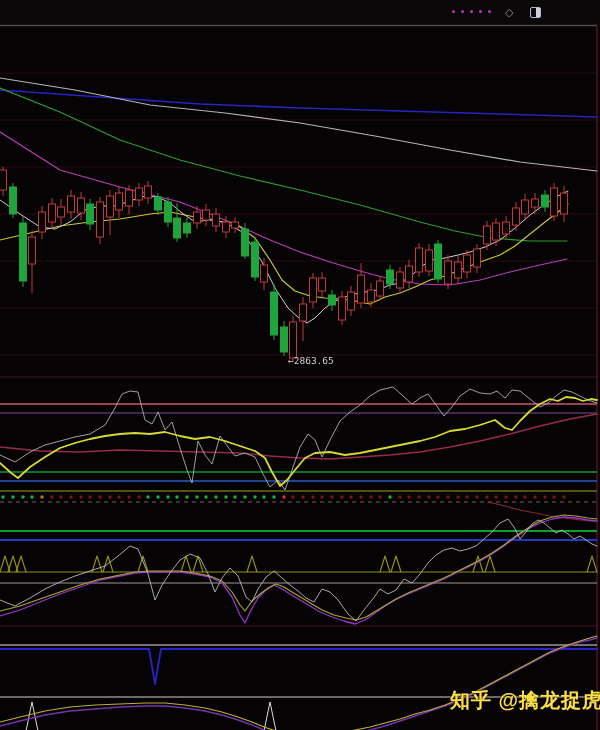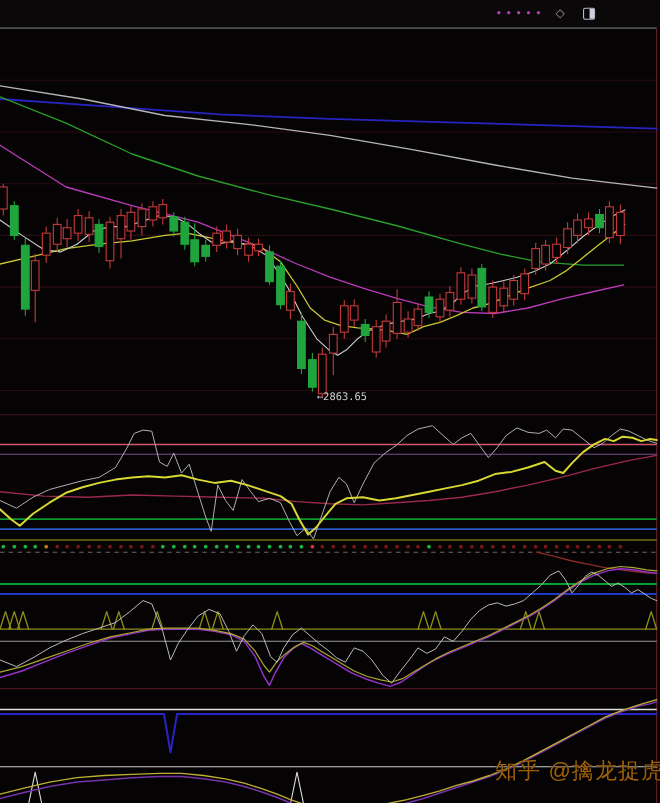--- a/index.html
+++ b/index.html
@@ -6,22 +6,22 @@
   .screen{position:relative;width:600px;height:730px;background:#070405;overflow:hidden;
           font-family:"Liberation Sans",sans-serif;}
   .topbar{position:absolute;left:0;top:0;width:600px;height:25px;background:#0b080a;}
   .pagedots{position:absolute;left:452px;top:10px;height:6px;display:flex;gap:6px;}
   .pagedots i{width:3px;height:3px;border-radius:50%;background:#b43cb4;display:block;}
   .diamond{position:absolute;left:505px;top:3px;color:#9a93a8;font-size:11px;line-height:18px;}
   .paneltoggle{position:absolute;left:530px;top:7px;width:11px;height:11px;border:1px solid #b9b9c9;
                border-radius:2px;box-sizing:border-box;}
   .paneltoggle::after{content:"";position:absolute;right:0;top:0;width:45%;height:100%;background:#cfcfdd;}
   svg.chart{position:absolute;left:0;top:0;}
-  .watermark{position:absolute;left:450px;top:687px;width:150px;color:#a16207;font-size:20px;
-             font-weight:normal;letter-spacing:1px;text-shadow:0 0 2px #000;white-space:nowrap;}
+  .watermark{position:absolute;left:450px;top:687px;width:150px;color:#fde047;font-size:20px;
+             font-weight:bold;letter-spacing:1px;text-shadow:0 0 2px #000;white-space:nowrap;}
 </style>
 </head>
 <body>
 
 <div class="screen">
   <div class="topbar">
     <div class="pagedots">
         <i></i>
         <i></i>
         <i></i>

